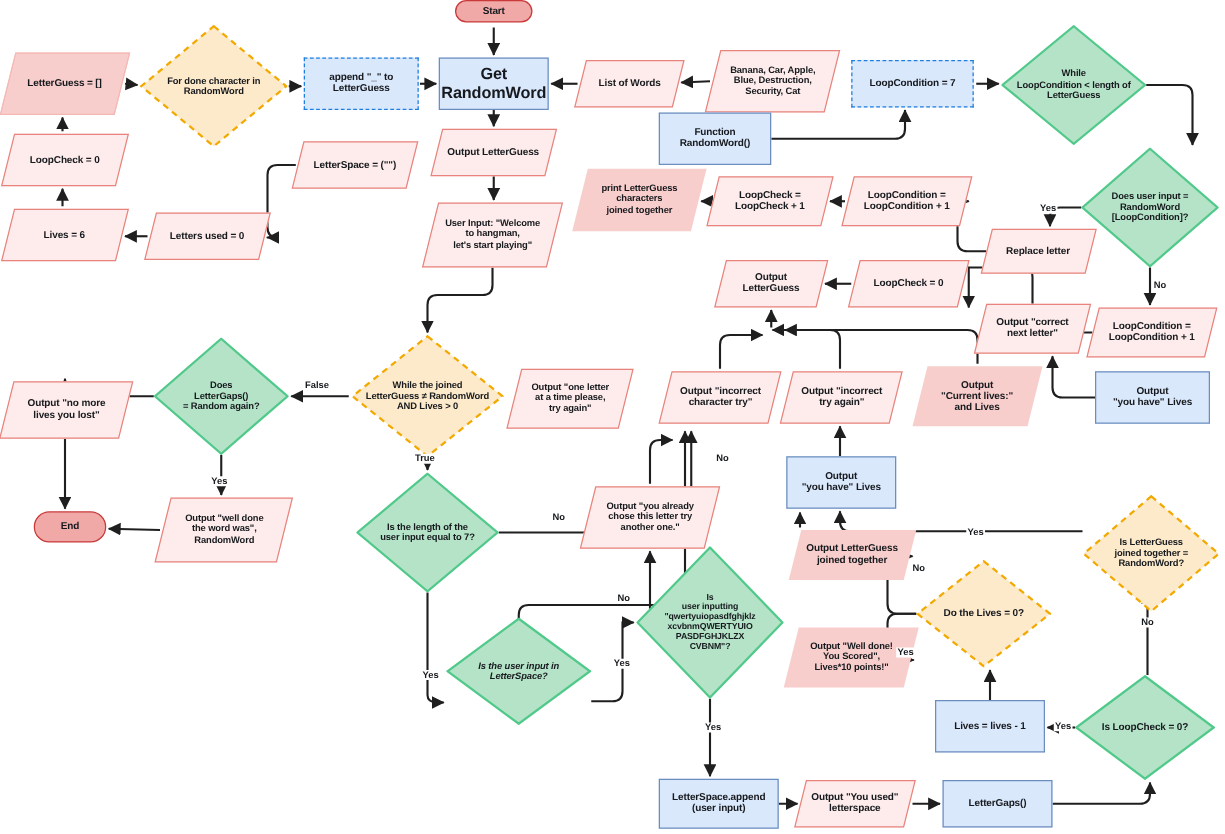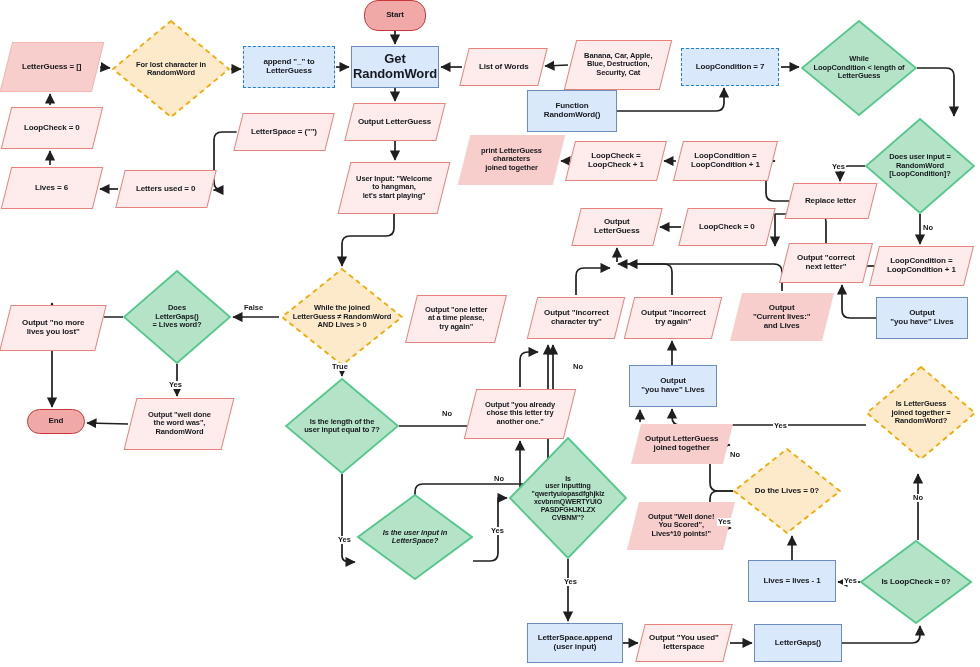--- a/index.html
+++ b/index.html
@@ -140,31 +140,31 @@
 
       <path d="M520,487 L520,441"></path>
 
       <path d="M520,387 L520,360 Q520,352 528,352 L538,352"></path>
 
       <path d="M640,422 L640,410"></path>
     </g>
   </svg>
 
   <div id="nodes-layer">
-      <div class="node terminal" style="left: 364px; top: 0px; width: 62px; height: 31px; font-size: 8px;">
+      <div class="node terminal" style="left: 364px; top: 0px; width: 62px; height: 18px; font-size: 8px;">
         <span class="lbl">Start</span>
       </div>
       <div class="node para-strong" style="left: 6px; top: 42px; width: 92px; height: 50px; font-size: 8px;">
         <span class="lbl">LetterGuess = []</span>
       </div>
       <div class="diamond-wrap" style="left: 112px; top: 20px; width: 118px; height: 98px;">
         <svg class="diamond-shape" viewBox="0 0 118 98" preserveAspectRatio="none">
          <polygon points="59,1 117,49 59,97 1,49" fill="#fdeacb" stroke="#f2a900" stroke-width="1.8" stroke-dasharray="5 4"></polygon>
        </svg>
-       <div class="dtext" style="font-size:7.5px;max-width:106px">For lost character in
+       <div class="dtext" style="font-size:7.5px;max-width:106px">For done character in
 RandomWord</div>
       </div>
       <div class="node rect-dash" style="left: 243px; top: 46px; width: 92px; height: 42px; font-size: 8px;">
         <span class="lbl">append "_" to
 LetterGuess</span>
       </div>
       <div class="node rect" style="left: 351px; top: 46px; width: 88px; height: 42px; font-size: 13px;">
         <span class="lbl">Get RandomWord</span>
       </div>
       <div class="node para" style="left: 464px; top: 48px; width: 79px; height: 38px; font-size: 8px;">
@@ -248,21 +248,21 @@
       <div class="node para" style="left: 874px; top: 246px; width: 95px; height: 40px; font-size: 8px;">
         <span class="lbl">LoopCondition =
 LoopCondition + 1</span>
       </div>
       <div class="diamond-wrap" style="left: 123px; top: 270px; width: 108px; height: 94px;">
         <svg class="diamond-shape" viewBox="0 0 108 94" preserveAspectRatio="none">
          <polygon points="54,1 107,47 54,93 1,47" fill="#b5e3c8" stroke="#50c98a" stroke-width="1.8"></polygon>
        </svg>
        <div class="dtext" style="font-size:7.5px;max-width:96px">Does
 LetterGaps()
-= Lives word?</div>
+= Random again?</div>
       </div>
       <div class="diamond-wrap" style="left: 281px; top: 268px; width: 122px; height: 98px;">
         <svg class="diamond-shape" viewBox="0 0 122 98" preserveAspectRatio="none">
          <polygon points="61,1 121,49 61,97 1,49" fill="#fdeacb" stroke="#f2a900" stroke-width="1.8" stroke-dasharray="5 4"></polygon>
        </svg>
        <div class="dtext" style="font-size:7.5px;max-width:110px">While the joined
 LetterGuess ≠ RandomWord
 AND Lives &gt; 0</div>
       </div>
       <div class="node para" style="left: 411px; top: 295px; width: 90px; height: 48px; font-size: 7.5px;">
@@ -300,21 +300,21 @@
       </div>
       <div class="node para" style="left: 470px; top: 389px; width: 100px; height: 50px; font-size: 7.5px;">
         <span class="lbl">Output "you already
 chose this letter try
 another one."</span>
       </div>
       <div class="node rect" style="left: 629px; top: 365px; width: 88px; height: 42px; font-size: 8px;">
         <span class="lbl">Output
 "you have" Lives</span>
       </div>
-      <div class="diamond-wrap" style="left: 866px; top: 366px; width: 110px; height: 94px;">
+      <div class="diamond-wrap" style="left: 866px; top: 396px; width: 110px; height: 94px;">
         <svg class="diamond-shape" viewBox="0 0 110 94" preserveAspectRatio="none">
          <polygon points="55,1 109,47 55,93 1,47" fill="#fdeacb" stroke="#f2a900" stroke-width="1.8" stroke-dasharray="5 4"></polygon>
        </svg>
        <div class="dtext" style="font-size:7.5px;max-width:98px">Is LetterGuess
 joined together =
 RandomWord?</div>
       </div>
       <div class="node para-plain" style="left: 636px; top: 424px; width: 92px; height: 40px; font-size: 8px;">
         <span class="lbl">Output LetterGuess
 joined together</span>

